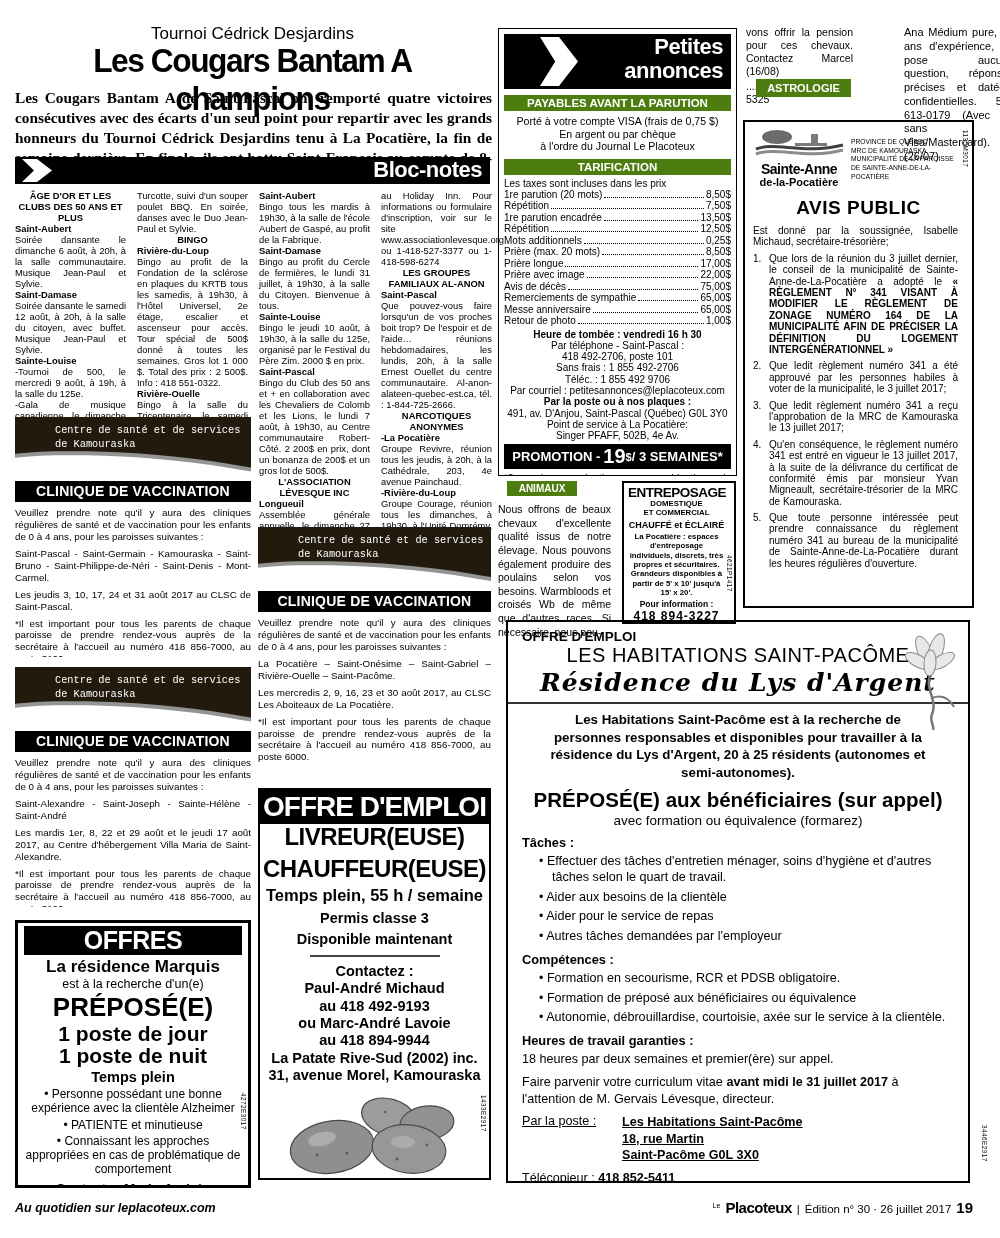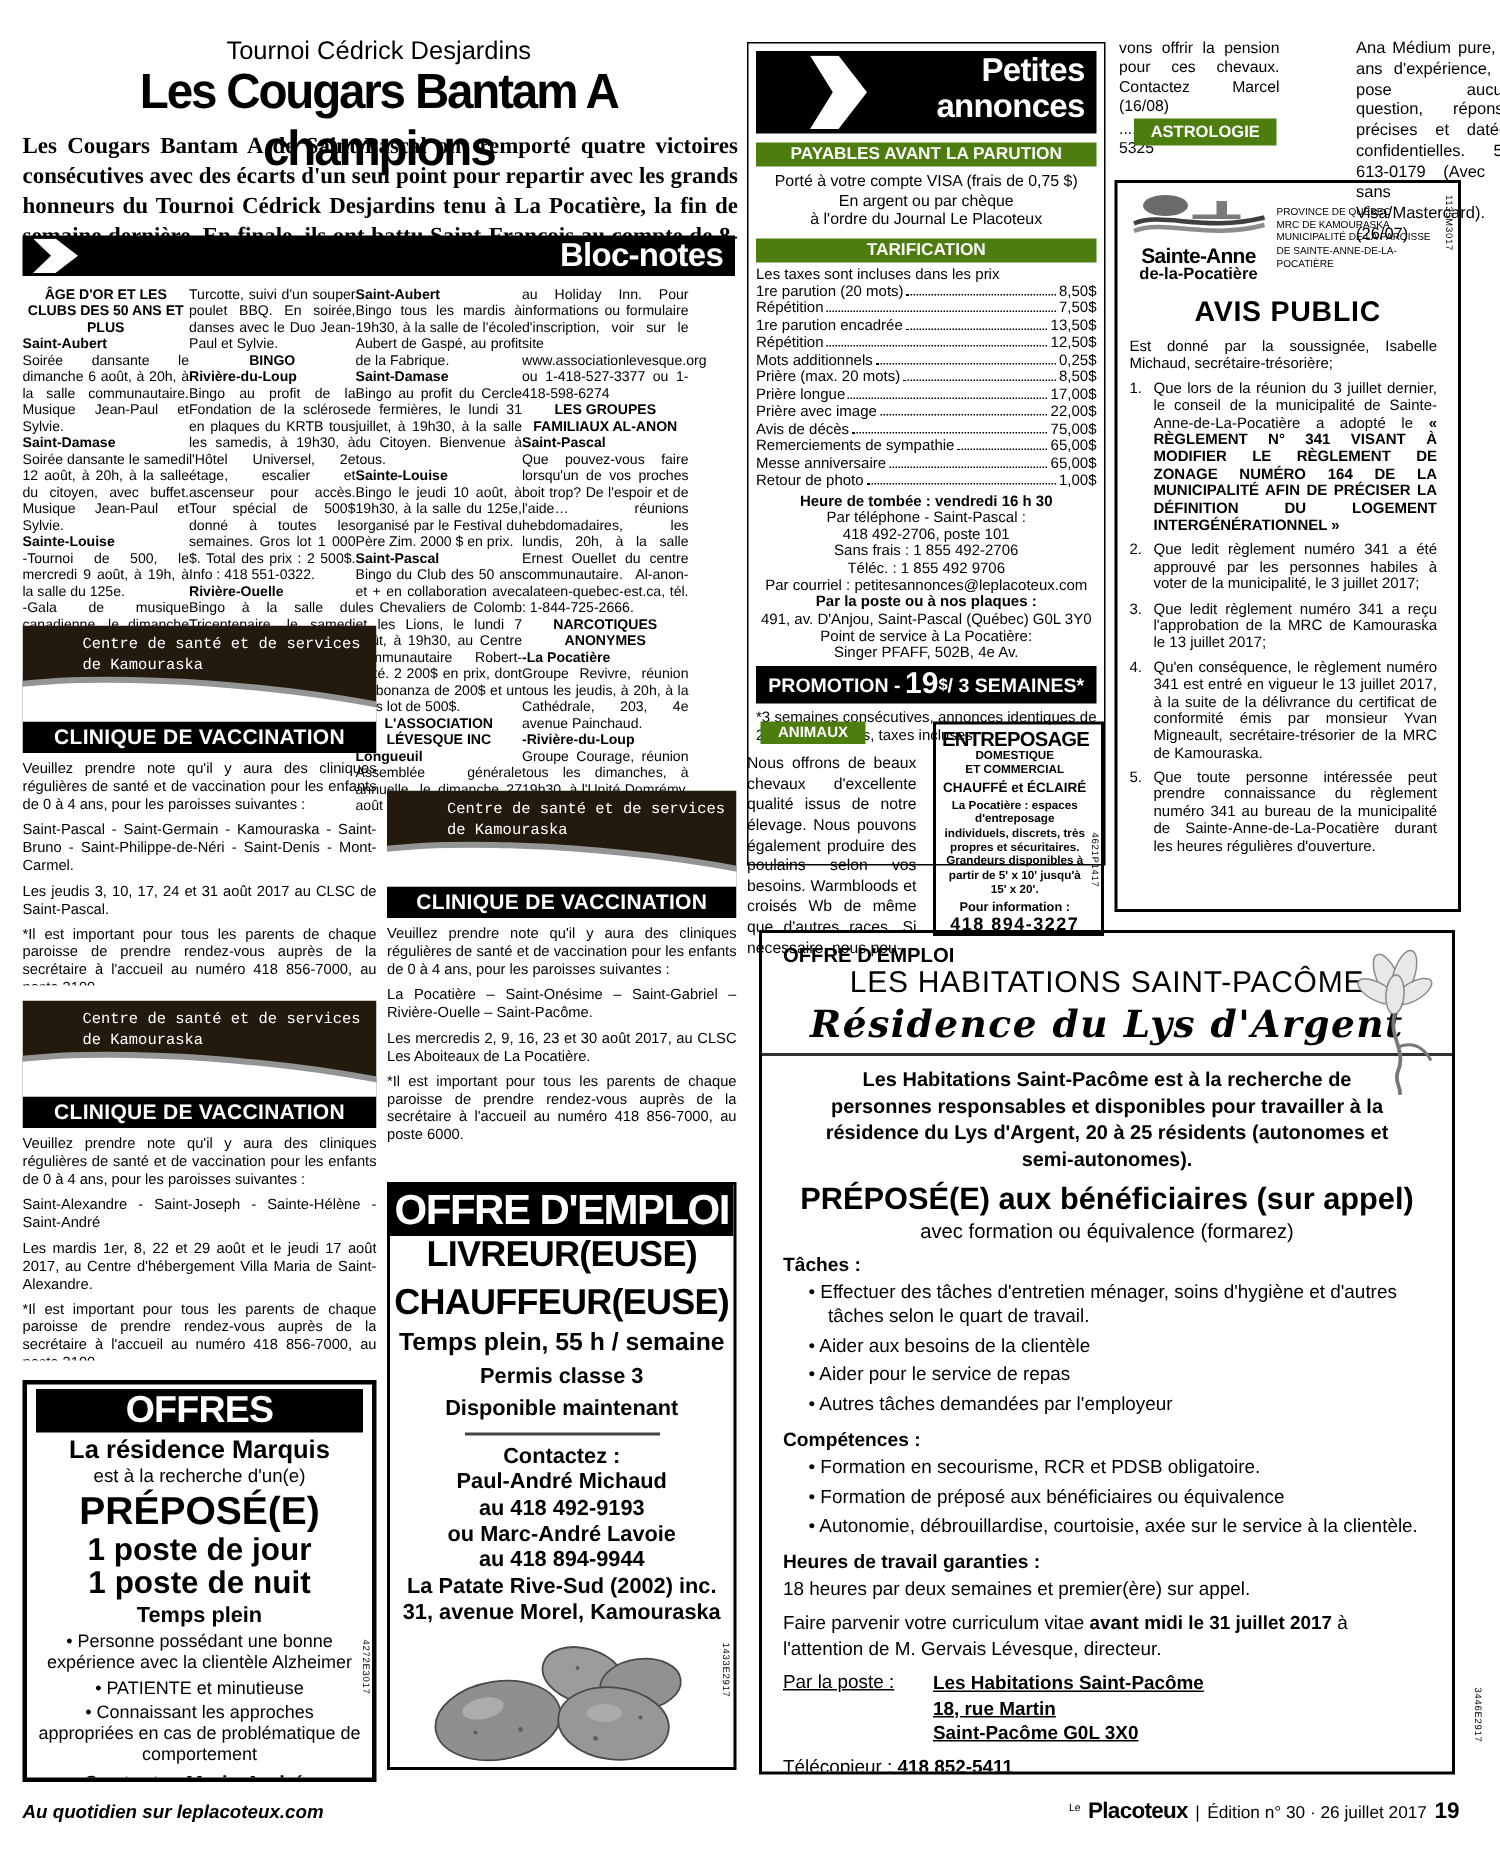--- a/index.html
+++ b/index.html
@@ -18,21 +18,21 @@
             font-weight:700; font-size:15.3px; line-height:1.3; text-align:justify; }
 
   
   #bn-banner { top:157px; left:15px; width:475px; height:27px; background:#000; }
   .chev { background:#fff; clip-path:polygon(0 0,50% 0,100% 50%,50% 100%,0 100%,40% 50%); }
   #bn-banner .chev { position:absolute; left:7px; top:2px; width:30px; height:23px; }
   #bn-banner .bn-title { position:absolute; right:8px; top:0; color:#fff; font-weight:700;
             font-size:22px; letter-spacing:-.5px; }
 
   
-  #bn-cols { top:190px; left:15px; width:478px; display:flex; }
+  #bn-cols { top:190px; left:15px; width:478px; display:flex; gap:11px; }
   .bn-col { width:111px; font-size:9.4px; line-height:1.17; }
   .bn-item.bn-h { font-weight:700; text-align:center; }
   .bn-item.bn-b { font-weight:700; }
   .bn-item.bn-p { text-align:justify; }
 
   
   .csss { overflow:hidden; }
   #csss1 { left:15px; top:417px; width:236px; height:240px; }
   #csss2 { left:15px; top:667px; width:236px; height:240px; }
   #csss3 { left:258px; top:527px; width:233px; height:245px; }
@@ -68,21 +68,21 @@
   .ch-header { background:#000; color:#fff; font-weight:700; font-size:28px; height:34px;
             line-height:34px; letter-spacing:-1px; }
   .ch-role { font-weight:700; font-size:24px; line-height:1.08; letter-spacing:-.5px; }
   .ch-l1 { font-weight:700; font-size:16.5px; margin-top:4px; }
   .ch-l2 { font-weight:700; font-size:14.5px; margin-top:5px; }
   .ch-div { width:130px; border-bottom:2px solid #444; margin:8px auto 6px; }
   .ch-contact { font-weight:700; font-size:14.5px; line-height:1.2; }
   .ch-photo { margin-top:2px; }
 
   
-  #petites { left:498px; top:28px; width:239px; height:549px; border:1px solid #000;
+  #petites { left:498px; top:28px; width:239px; height:448px; border:1px solid #000;
             padding:5px; overflow:hidden; }
   .pa-header { position:relative; background:#000; height:55px; }
   .pa-header .chev { position:absolute; left:36px; top:3px; width:38px; height:49px; }
   .pa-title { position:absolute; right:8px; top:1px; width:105px; text-align:right; color:#fff;
             font-weight:700; font-size:22px; line-height:1.08; letter-spacing:-.5px; }
   .pa-bar { height:16px; line-height:16px; font-size:11.5px; margin-top:6px; }
   .pa-pay { text-align:center; font-size:10.6px; line-height:1.18; margin-top:4px; }
   .pa-tnote { font-size:10px; margin-top:3px; }
   .tarifs { font-size:10px; }
   .trow { display:flex; align-items:baseline; line-height:11.5px; }

